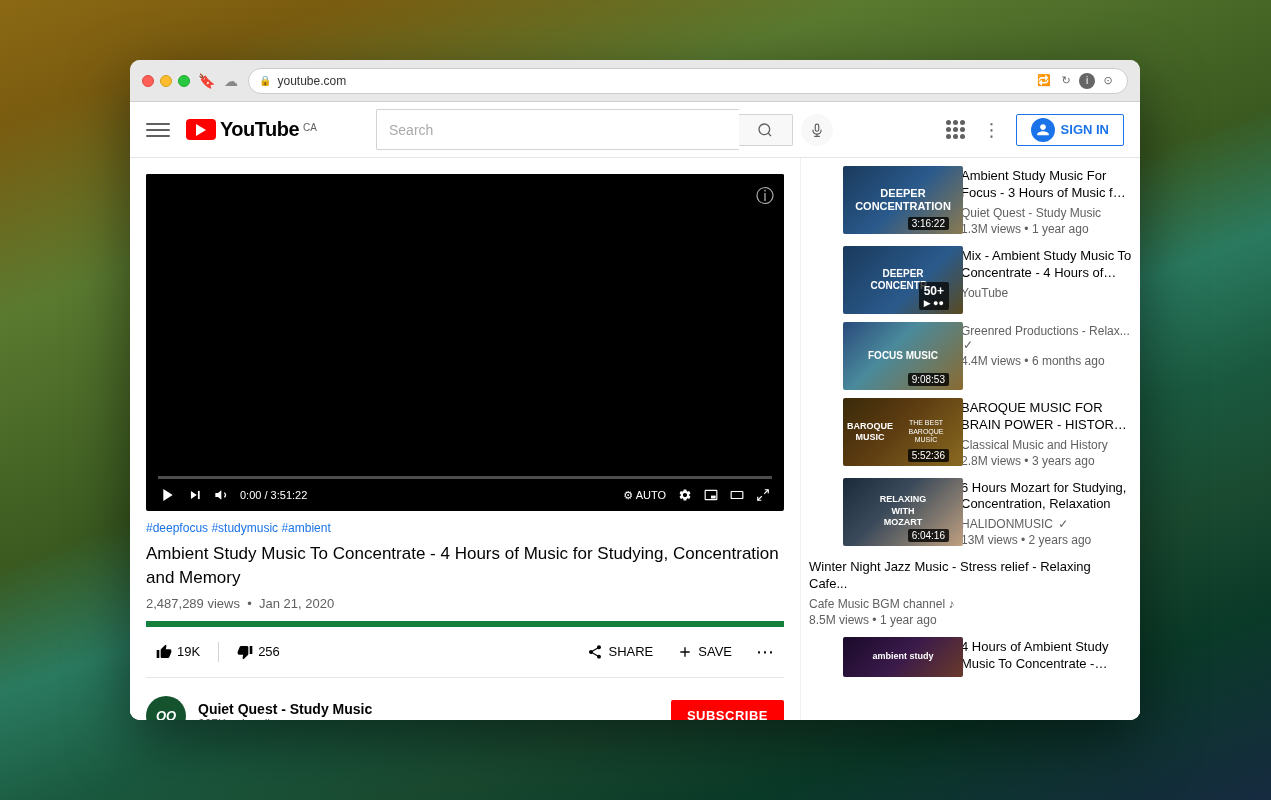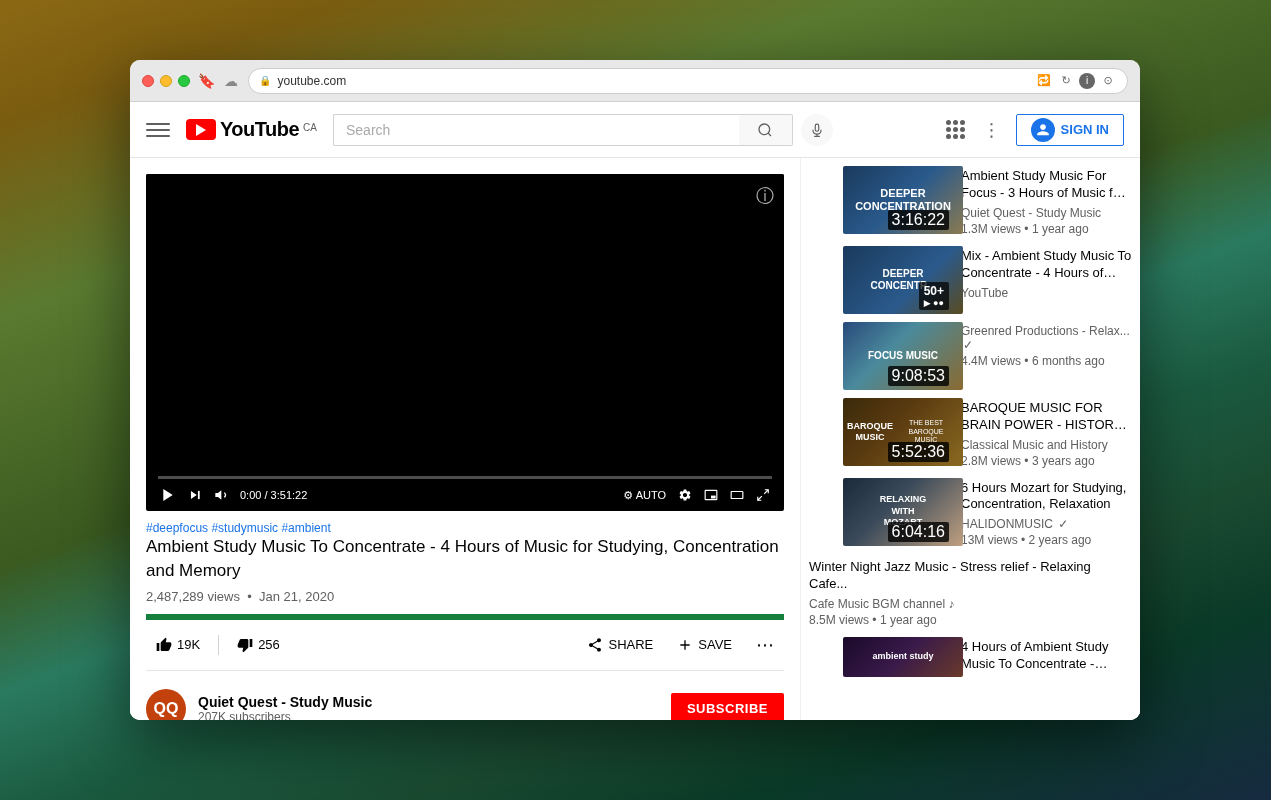--- a/index.html
+++ b/index.html
@@ -205,28 +205,29 @@
 
     .yt-search-container {
       flex: 1;
       display: flex;
       align-items: center;
       max-width: 500px;
     }
 
     .yt-search-bar {
       flex: 1;
-      height: 32px;
+      height: 41px;
       border: 1px solid #d3d3d3;
       border-right: none;
       border-radius: 2px 0 0 2px;
       padding: 0 12px;
       font-size: 14px;
       color: #333;
       outline: none;
+      margin-left: 43px;
     }
 
     .yt-search-btn {
       width: 54px;
       height: 32px;
       background: #f8f8f8;
       border: 1px solid #d3d3d3;
       border-left: none;
       border-radius: 0 2px 2px 0;
       cursor: pointer;
@@ -365,21 +366,21 @@
     .ctrl-spacer { flex: 1; }
 
     
     .yt-video-info {
       padding: 10px 0 6px;
     }
 
     .yt-hashtags {
       color: #1a73e8;
       font-size: 12px;
-      margin-bottom: 0;
+      margin-bottom: 7px;
     }
 
     .yt-video-title {
       font-size: 17px;
       font-weight: 500;
       color: #030303;
       line-height: 1.4;
       margin-bottom: 6px;
     }
 
@@ -427,28 +428,29 @@
       display: flex;
       align-items: center;
       gap: 12px;
       padding: 6px 0;
     }
 
     .yt-channel-avatar {
       width: 40px;
       height: 40px;
       border-radius: 50%;
-      background: #c2410c;
-      display: flex;
-      align-items: center;
-      justify-content: center;
-      color: white;
-      font-size: 16px;
+      background: #14532d;
+      display: flex;
+      align-items: center;
+      justify-content: center;
+      color: white;
+      font-size: 13px;
       font-weight: 600;
       flex-shrink: 0;
+      font-style: italic;
     }
 
     .yt-channel-info { flex: 1; }
 
     .yt-channel-name {
       font-size: 14px;
       font-weight: 600;
       color: #030303;
     }
 
@@ -502,21 +504,21 @@
       object-fit: cover;
       overflow: hidden;
     }
 
     .yt-thumb-duration {
       position: absolute;
       bottom: 4px;
       right: 4px;
       background: rgba(0,0,0,0.8);
       color: white;
-      font-size: 16px;
+      font-size: 10px;
       padding: 1px 4px;
       border-radius: 2px;
     }
 
     .yt-thumb-playlist {
       position: absolute;
       bottom: 4px;
       right: 4px;
       background: rgba(0,0,0,0.7);
       color: white;

